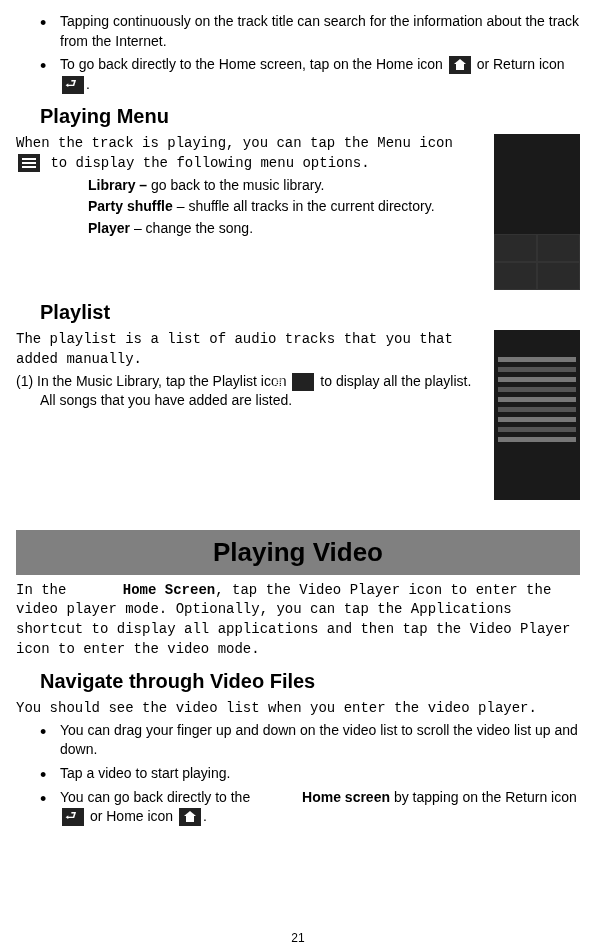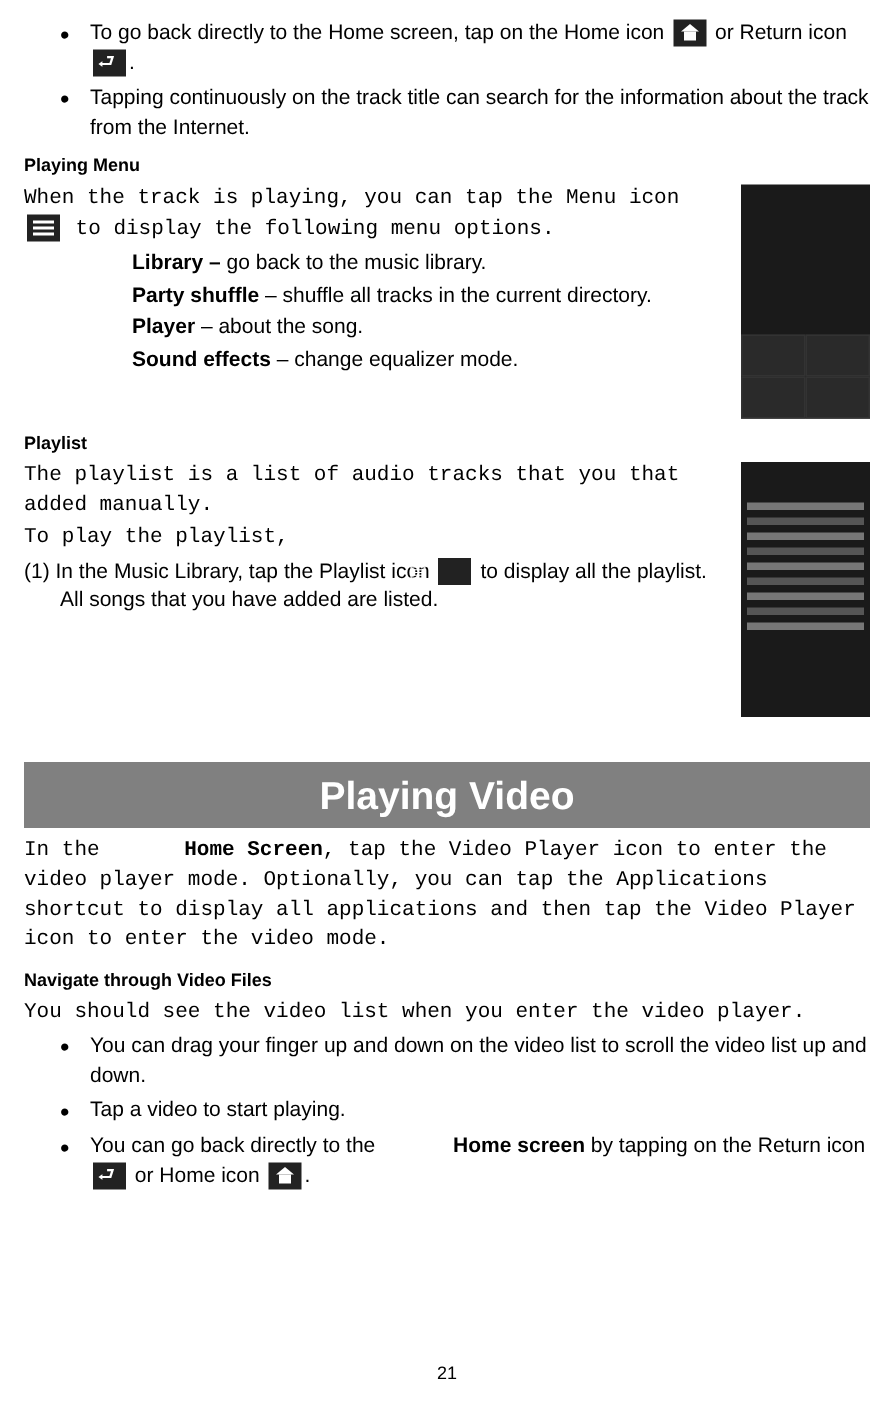--- a/index.html
+++ b/index.html
@@ -84,24 +84,25 @@
     }
     .inline-icon.playlist::before {
       content: "▤";
       position: absolute;
       left: 4px;
       top: 1px;
       color: #fff;
       font-size: 13px;
     }
     h2.section {
-      font-size: 12px;
+      font-size: 20px;
       font-weight: bold;
       margin-top: 8px;
       margin-bottom: 4px;
+      margin-left: 24px;
     }
     .indented {
       padding-left: 24px;
     }
     .indented p {
       margin-bottom: 2px;
     }
     .clearfix::after {
       content: "";
       display: table;
@@ -143,31 +144,31 @@
     .float-img.second .mock-line {
       height: 5px;
       background: #777;
       margin: 5px 0;
     }
     .float-img.second .mock-line:nth-child(even) {
       background: #555;
     }
     h1.banner {
       background: #808080;
-      color: #ffffff;
+      color: #000000;
       font-size: 26px;
       font-weight: bold;
       text-align: center;
       padding: 4px 0;
       margin-top: 30px;
       margin-bottom: 6px;
     }
     .page-number {
       position: absolute;
-      bottom: 24px;
+      bottom: 1px;
       left: 0;
       right: 0;
       text-align: center;
       font-size: 12px;
       margin-top: 23px;
     }
     p.body {
       margin-bottom: 2px;
       font-family: Liberation Mono, monospace;
     }
@@ -176,27 +177,27 @@
       text-indent: -24px;
       margin-bottom: 2px;
     }
     b { font-weight: bold; padding-left: 48px; }
   </style>
 </head>
 <body>
 
 <ul class="bullet-list">
   <li>
+    <span>Tapping continuously on the track title can search for the information about the track from the Internet.</span>
+  </li>
+  <li>
     <span>To go back directly to the Home screen, tap on the Home icon </span>
     <span class="inline-icon home"></span>
     <span> or Return icon </span>
     <span class="inline-icon return"></span><span>.</span>
-  </li>
-  <li>
-    <span>Tapping continuously on the track title can search for the information about the track from the Internet.</span>
   </li>
 </ul>
 
 <h2 class="section">Playing Menu</h2>
 
 <div class="clearfix">
   <div class="float-img">
     <div class="mock-content">
       <div class="mock-cell"></div>
         <div class="mock-cell"></div>
@@ -205,43 +206,41 @@
     </div>
   </div>
   <p class="body">
     <span>When the track is playing, you can tap the Menu icon </span>
     <span class="inline-icon menu"></span>
     <span> to display the following menu options.</span>
   </p>
   <div class="indented">
     <p><b>Library –</b><span> go back to the music library.</span></p>
     <p><b>Party shuffle</b><span> – shuffle all tracks in the current directory.</span></p>
-    <p><b>Player</b><span> – about the song.</span></p>
-    <p><b>Sound effects</b><span> – change equalizer mode.</span></p>
+    <p><b>Player</b><span> – change the song.</span></p>
   </div>
 </div>
 
 <h2 class="section">Playlist</h2>
 
 <div class="clearfix">
   <div class="float-img second">
     <div class="mock-lines">
       <div class="mock-line"></div>
         <div class="mock-line"></div>
       <div class="mock-line"></div>
         <div class="mock-line"></div>
       <div class="mock-line"></div>
         <div class="mock-line"></div>
       <div class="mock-line"></div>
         <div class="mock-line"></div>
       <div class="mock-line"></div>
     </div>
   </div>
   <p class="body">The playlist is a list of audio tracks that you that added manually.</p>
-  <p class="body">To play the playlist,</p>
   <div class="numbered">
     <p>
       <span>(1) In the Music Library, tap the Playlist icon </span>
       <span class="inline-icon playlist"></span>
       <span> to display all the playlist. All songs that you have added are listed.</span>
     </p>
   </div>
 </div>
 
 <h1 class="banner">Playing Video</h1>

